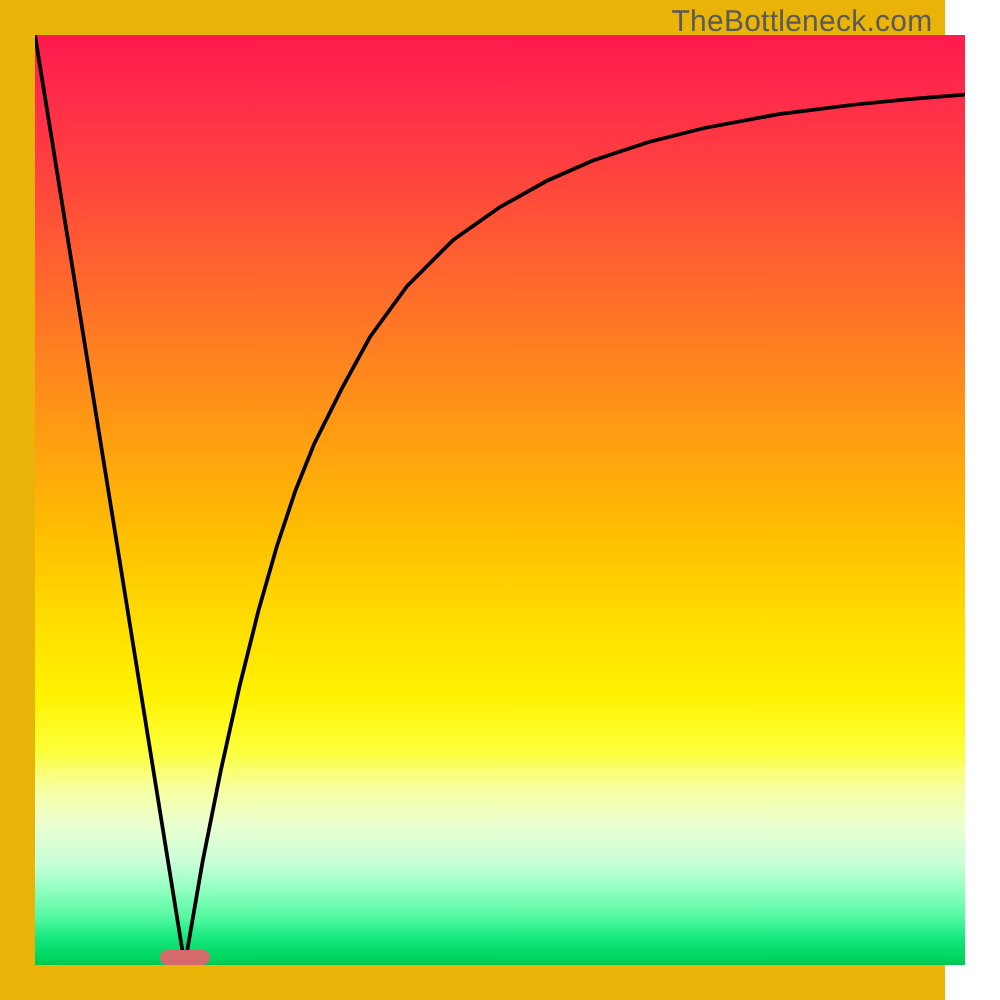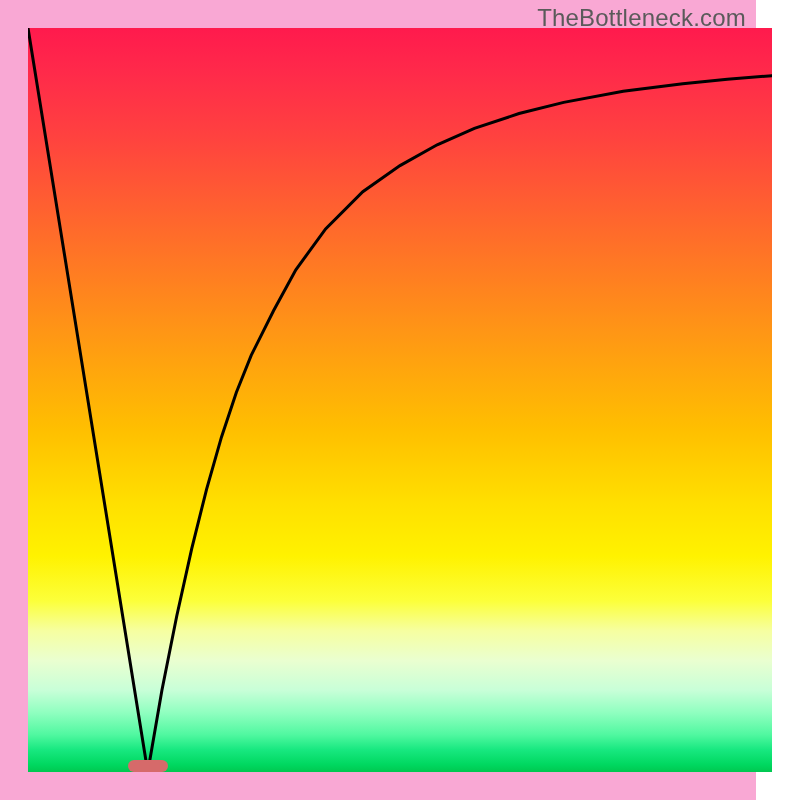--- a/index.html
+++ b/index.html
@@ -7,21 +7,21 @@
     padding: 0;
     width: 800px;
     height: 800px;
     overflow: hidden;
     font-family: Arial, Helvetica, sans-serif;
   }
   .frame {
     position: relative;
     width: 756px;
     height: 800px;
-    background: #f9a8d4;
+    background: #eab308;
   }
   .plot-area {
     position: absolute;
     left: 28px;
     top: 28px;
     width: 744px;
     height: 744px;
     overflow: hidden;
   }
   .gradient-bg {

